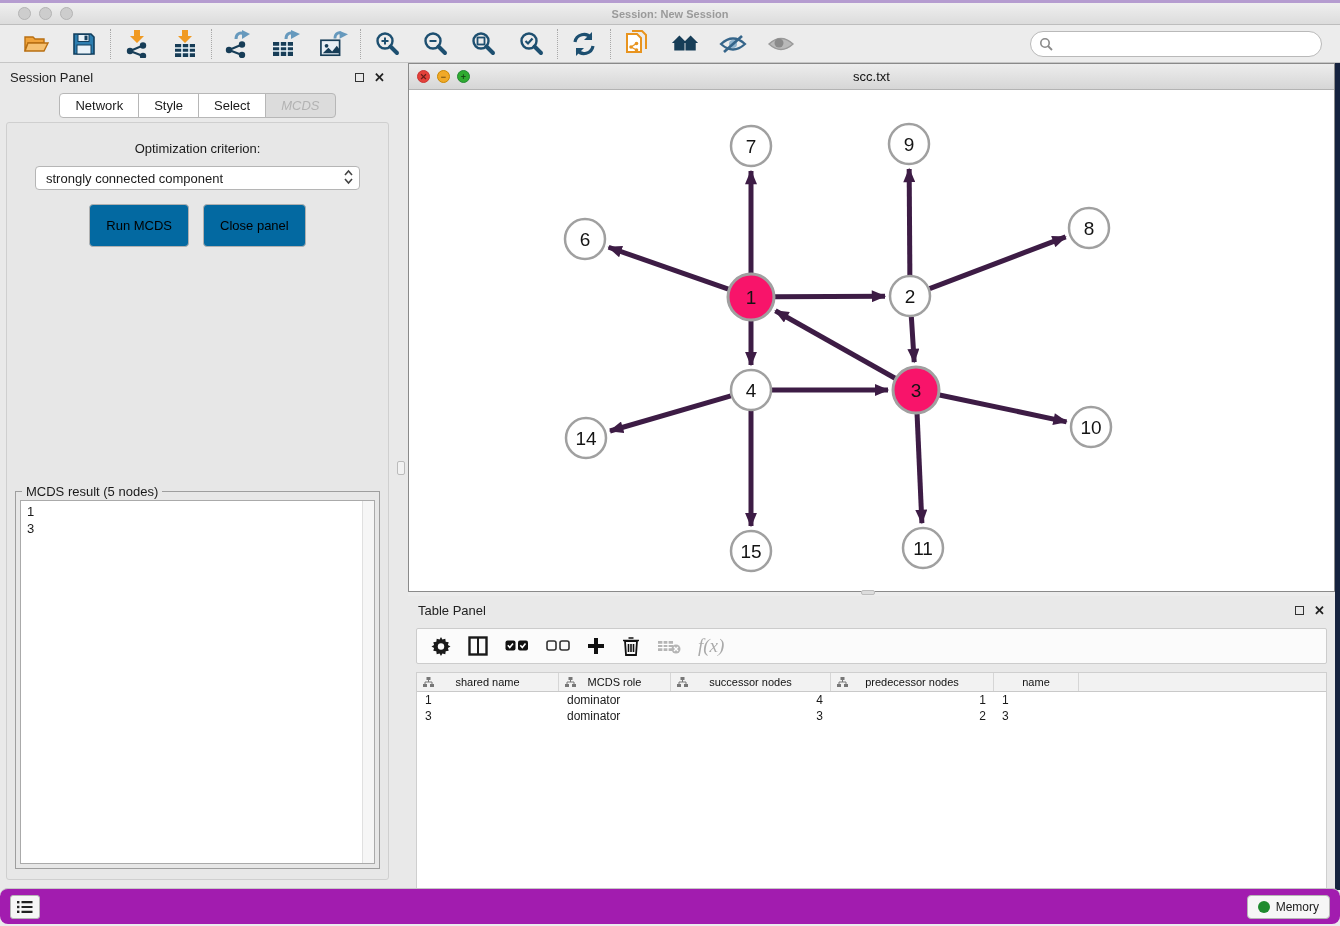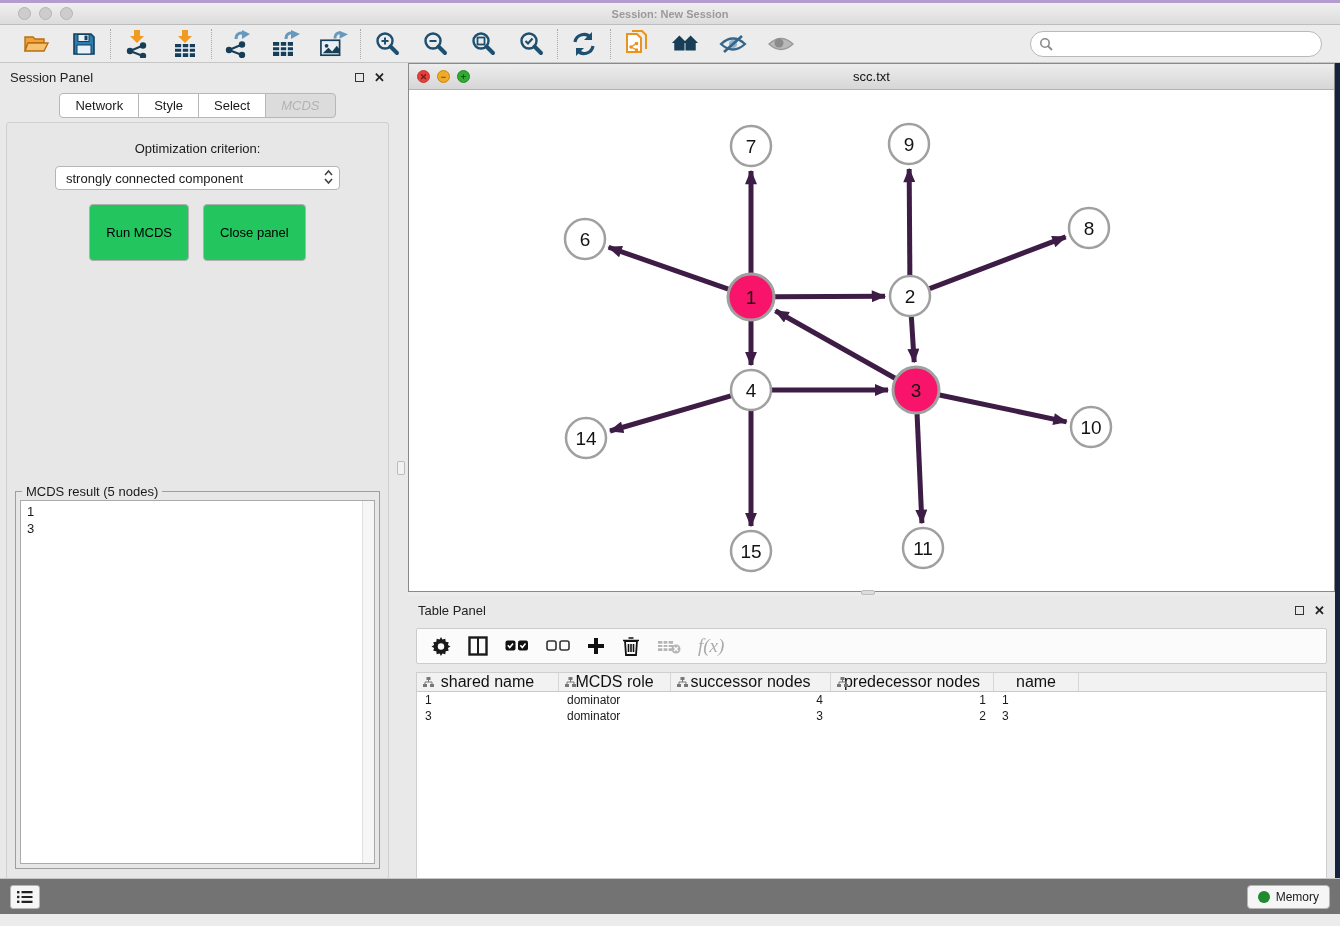--- a/index.html
+++ b/index.html
@@ -51,24 +51,24 @@
   .close-ico { font-size:13px; font-weight:bold; color:#222; line-height:9px; }
 
   .seg-tabs { display:flex; justify-content:center; margin:2px 0 4px 0; }
   .seg { font-size:13px; padding:4px 15px; background:#fff; border:1px solid #b7b7b7; margin-left:-1px; cursor:pointer; }
   .seg:first-child { border-radius:4px 0 0 4px; margin-left:0; }
   .seg:last-child { border-radius:0 4px 4px 0;font-style:italic; }
   .seg.disabled { background:#dcdcdc; color:#b3b3b3; }
 
   .cp-body { flex:1; margin:0 6px 10px 6px; background:#e7e7e7; border:1px solid #cfcfcf; border-radius:3px; padding:10px 8px; display:flex; flex-direction:column; }
   .opt-label { text-align:center; font-size:13px; margin:8px 0 10px 0; }
-  .dropdown { height:24px; margin:0 40px; background:#fff; border:1px solid #b5b5b5; border-radius:4px; display:flex; align-items:center; padding:0 6px 0 10px; font-size:13px; cursor:pointer;gap:32px; }
+  .dropdown { height:24px; margin:0 20px; background:#fff; border:1px solid #b5b5b5; border-radius:4px; display:flex; align-items:center; padding:0 6px 0 10px; font-size:13px; cursor:pointer;gap:32px; }
   .dropdown .dd-text { flex:1; }
   .btn-row { display:flex; justify-content:center; gap:14px; margin-top:14px; }
-  .push-btn { background:#22c55e; border:1px solid #b0b0b0; border-radius:4px; font-size:13px; padding:20px 16px; cursor:pointer; font-family:"Liberation Sans",sans-serif; }
+  .push-btn { background:#0369a1; border:1px solid #b0b0b0; border-radius:4px; font-size:13px; padding:13px 16px; cursor:pointer; font-family:"Liberation Sans",sans-serif; }
 
   .result-box { margin-top:auto; border:1px solid #9e9e9e; position:relative; padding:8px 4px 4px 4px; height:378px; }
   .result-legend { position:absolute; top:-8px; left:6px; background:#e7e7e7; padding:0 4px; font-size:13px; }
   .result-list { background:#fff; border:1px solid #aaa; height:100%; font-size:13px; padding:2px 6px; position:relative; overflow:hidden; }
   .result-list .scroll-track { position:absolute; right:0; top:0; width:12px; height:100%; background:#f6f6f6; border-left:1px solid #e0e0e0; }
   .result-item { line-height:17px; }
 
   
   .v-splitter { width:13px; background:#e9e9e9; position:relative; }
   .v-splitter .handle { position:absolute; top:398px; left:2px; width:8px; height:14px; background:#f2f2f2; border:1px solid #bbb; border-radius:2px; }
@@ -92,30 +92,30 @@
 
   
   .table-panel { flex:1; background:#e9e9e9; display:flex; flex-direction:column; position:relative; }
   .tp-toolbar { margin:4px 8px 0 8px; height:36px; background:#fbfbfb; border:1px solid #ccc; border-radius:2px; display:flex; align-items:center; gap:17px; padding:0 14px; }
   .tp-btn { display:flex; align-items:center; justify-content:center; cursor:pointer; }
   .tp-btn.disabled { cursor:default; }
   .fx { font-family:"Liberation Serif", serif; font-style:italic; font-size:19px; color:#aaa; }
 
   .tbl { margin:8px 8px 0 8px; background:#fff; border:1px solid #cfcfcf; flex:1; overflow:hidden; display:flex; flex-direction:column; }
   .tbl-header { display:flex; background:#f2f2f2; border-bottom:1px solid #c9c9c9; height:19px; }
-  .th-cell { display:flex; align-items:center; justify-content:center; gap:5px; font-size:16px; color:#111; border-right:1px solid #d6d6d6; position:relative; }
+  .th-cell { display:flex; align-items:center; justify-content:center; gap:5px; font-size:11px; color:#111; border-right:1px solid #d6d6d6; position:relative; }
   .th-cell .hier { margin-left:4px; position:absolute; left:2px; }
   .tbl-row { display:flex; height:16px; font-size:12px; }
   .td-cell { padding:0 8px; line-height:16px; white-space:nowrap; overflow:hidden; }
   .al { text-align:left; } .ar { text-align:right; }
 
   .tp-tabs { display:flex; justify-content:center; margin:6px 0 5px 0; }
 
   
-  .statusbar { position:absolute; bottom:12px; left:0; width:100%; height:36px; background:#737373; border-top:1px solid #c6c6c6; display:flex; align-items:center; padding:0 10px; }
+  .statusbar { position:absolute; bottom:2px; left:0; width:100%; height:36px; background:#a21caf; border-top:1px solid #c6c6c6; display:flex; align-items:center; padding:0 10px;border-radius:8px; }
   .sb-left-btn { width:30px; height:24px; background:#f6f6f6; border:1px solid #b5b5b5; border-radius:3px; display:flex; align-items:center; justify-content:center; cursor:pointer; }
   .memory-btn { margin-left:auto; height:24px; background:#f6f6f6; border:1px solid #b5b5b5; border-radius:4px; display:flex; align-items:center; gap:6px; padding:0 10px; font-size:12px; cursor:pointer; }
   .mem-dot { width:12px; height:12px; border-radius:50%; background:#1f8a2e; }
 </style>
 </head>
 <body>
 
 <div class="wall-top"></div>
 <div class="wall-right"></div>
 

